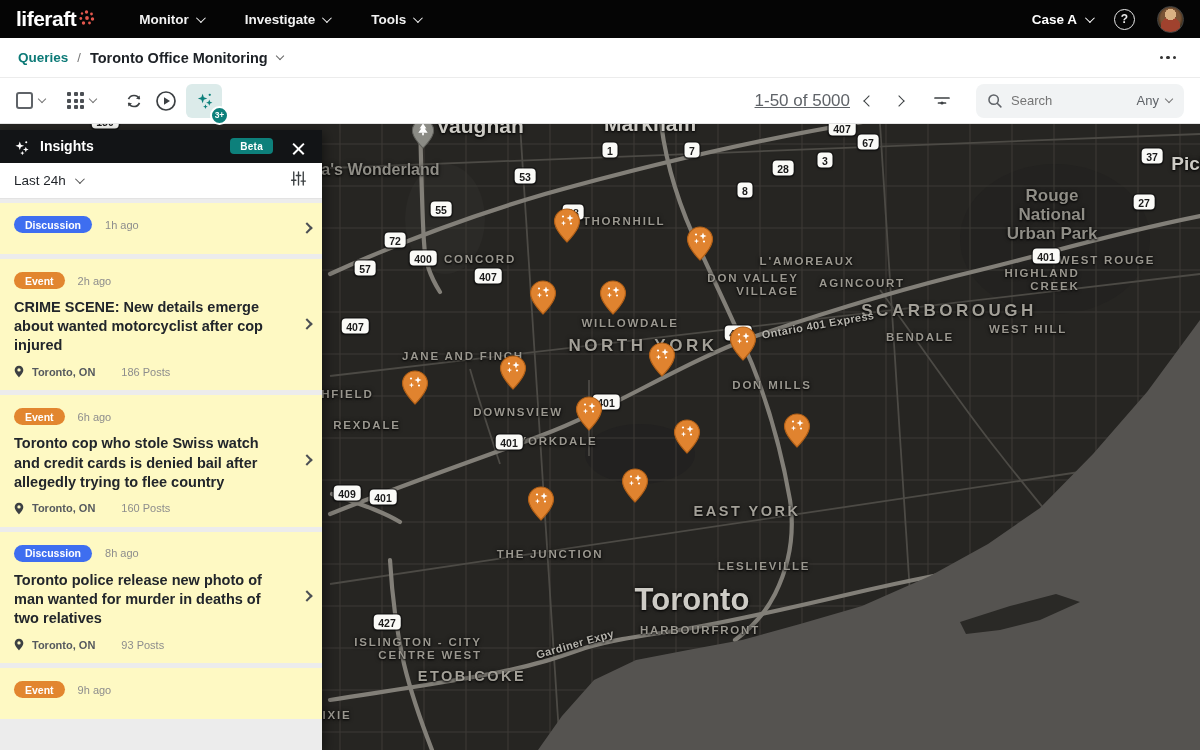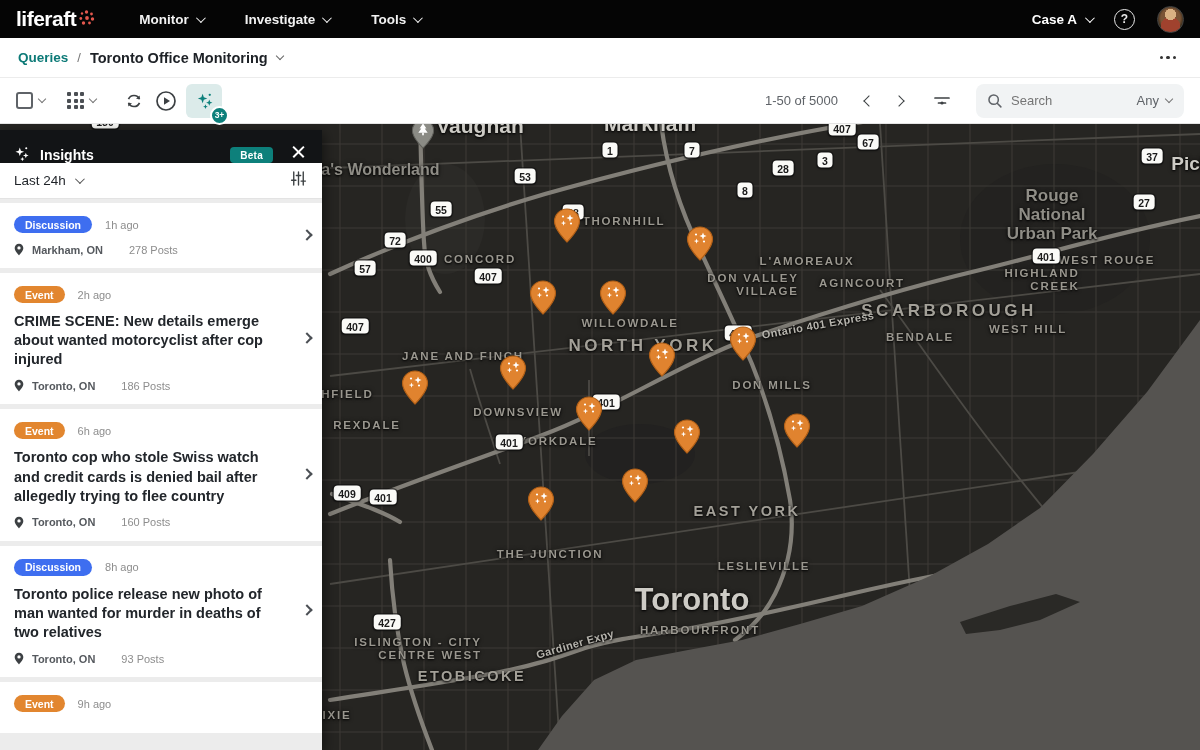--- a/index.html
+++ b/index.html
@@ -47,21 +47,21 @@
     transform:rotate(45deg); margin-top:-3px;}
   .grid9 { display:grid; grid-template-columns:repeat(3,4px); grid-gap:2.5px; }
   .grid9 i { width:4px; height:4px; background:#4b4f54; border-radius:1px; }
   .icon-btn { width:32px; height:32px; display:flex; align-items:center; justify-content:center; cursor:pointer; }
   .sparkle-btn { position:relative; width:36px; height:34px; background:#dcebea; border-radius:6px;
     display:flex; align-items:center; justify-content:center; cursor:pointer; margin-left:4px;}
   .sparkle-badge { position:absolute; right:-7px; bottom:-7px; min-width:19px; height:19px; border-radius:10px;
     background:#0d807b; border:2px solid #fff; color:#fff; font-size:8.5px; font-weight:700;
     display:flex; align-items:center; justify-content:center; }
   .tb-right { margin-left:auto; display:flex; align-items:center; gap:4px; }
-  .pagination { color:#5f6368; font-size:13px; margin-right:14px; }
+  .pagination { color:#5f6368; font-size:17px; margin-right:2px;text-decoration:underline; }
   .pg-arrow { width:26px; height:26px; display:flex; align-items:center; justify-content:center; cursor:pointer;}
   .pg-arrow span { width:8px; height:8px; border-right:1.8px solid #3c4043; border-bottom:1.8px solid #3c4043; }
   .pg-prev span { transform:rotate(135deg); } .pg-next span { transform:rotate(-45deg); }
   .filter-btn { margin:0 14px 0 10px; }
   .searchbox { width:208px; height:34px; background:#f1f3f4; border-radius:8px; display:flex;
     align-items:center; padding:0 10px; gap:8px; }
   .searchbox input { flex:1; border:0; background:transparent; outline:none; font-size:13px; color:#4c1d95;
     font-family:"Liberation Sans",sans-serif; min-width:20px;}
   .search-any { color:#5f6368; font-size:13px; display:flex; align-items:center; gap:7px; cursor:pointer; padding-right:2px;}
 
@@ -77,36 +77,36 @@
   .mlabel.area { color:#8f8d86; font-weight:600; }
   .mlabel.road { color:#b7b5ae; font-weight:700; font-size:11px; letter-spacing:0.4px; }
   .shield { position:absolute; transform:translate(-50%,-50%); background:#fafaf7; color:#1b1b1b;
     font-size:10.5px; font-weight:700; padding:1.5px 4.5px; border-radius:4px; min-width:15px; text-align:center;
     box-shadow:0 0 0 1.5px rgba(15,15,15,.55), 0 1px 2px rgba(0,0,0,.5); pointer-events:none;}
   .pin { position:absolute; transform:translate(-50%,-100%); cursor:pointer; }
 
   
   .panel { position:absolute; left:0; top:130px; width:322px; height:620px; background:#ececec;
     box-shadow:2px 3px 12px rgba(0,0,0,.5); display:flex; flex-direction:column; overflow:hidden; z-index:30;}
-  .panel-head { height:33px; flex:0 0 33px; background:#121416; display:flex; align-items:flex-end;
-    padding:0 12px; gap:9px; }
+  .panel-head { height:33px; flex:0 0 33px; background:#121416; display:flex; align-items:flex-start;
+    padding:8px 12px; gap:9px; }
   .panel-title { color:#fff; font-size:14px; font-weight:600; }
   .beta { margin-left:auto; background:#0d807b; color:#fff; font-size:10px; font-weight:700;
     padding:2.5px 10px; border-radius:4px; letter-spacing:.3px;}
   .close-x { width:22px; height:22px; position:relative; cursor:pointer; margin-left:6px;}
   .close-x::before,.close-x::after { content:""; position:absolute; left:3px; top:10px; width:15px; height:1.8px;
     background:#fff; }
   .close-x::before { transform:rotate(45deg);} .close-x::after { transform:rotate(-45deg);}
   .time-row { height:36px; flex:0 0 36px; background:#fff; display:flex; align-items:center;
     padding:0 14px; border-bottom:1px solid #e3e3e3;}
   .time-label { font-size:13.5px; color:#1f2328; font-weight:500; display:flex; align-items:center; gap:9px; cursor:pointer;}
   .time-label .chev { border-color:#555; }
   .sliders { margin-left:auto; cursor:pointer; }
   .cards { flex:1; display:flex; flex-direction:column; gap:5px; padding-top:4px; overflow:hidden; }
-  .card { background:#ffffff; padding:13px 30px 12px 14px; position:relative; cursor:pointer; flex:0 0 auto;}
+  .card { background:#fef9c3; padding:13px 30px 12px 14px; position:relative; cursor:pointer; flex:0 0 auto;}
   .card-top { display:flex; align-items:center; gap:13px; margin-bottom:9px; }
   .badge { color:#fff; font-size:10.5px; font-weight:700; padding:2.5px 11px; border-radius:10px; }
   .badge.discussion { background:#3e6ef0; }
   .badge.event { background:#e2862f; }
   .card-time { color:#8d8d8d; font-size:11px; }
   .card-title { color:#22262b; font-size:14.5px; font-weight:700; line-height:1.32; max-width:264px; }
   .card-meta { display:flex; align-items:center; gap:8px; margin-top:10px; }
   .meta-loc { color:#55595e; font-size:11px; font-weight:600; }
   .meta-posts { color:#8d8d8d; font-size:11px; margin-left:18px; }
   .card-chev { position:absolute; right:11px; top:50%; width:8px; height:8px; margin-top:-5px;
@@ -577,27 +577,20 @@
           </g>
         </svg>
       </span>
     </div>
     <div class="cards">
         <div class="card">
     <div class="card-top">
       <span class="badge discussion">Discussion</span>
       <span class="card-time">1h ago</span>
     </div>
-    <div class="card-meta">
-      <svg width="10" height="13" viewBox="0 0 12 15">
-        <path d="M6 0.5 C3 0.5 0.8 2.8 0.8 5.7 c0 3.7 5.2 8.8 5.2 8.8 s5.2-5.1 5.2-8.8 C11.2 2.8 9 0.5 6 0.5 Z M6 7.6 a2 2 0 1 1 0-4 2 2 0 0 1 0 4 Z" fill="#3c4043"></path>
-      </svg>
-      <span class="meta-loc">Markham, ON</span>
-      <span class="meta-posts">278 Posts</span>
-    </div>
     <i class="card-chev"></i>
   </div>
         <div class="card">
     <div class="card-top">
       <span class="badge event">Event</span>
       <span class="card-time">2h ago</span>
     </div>
     <div class="card-title">CRIME SCENE: New details emerge about wanted motorcyclist after cop injured</div>
     <div class="card-meta">
       <svg width="10" height="13" viewBox="0 0 12 15">

